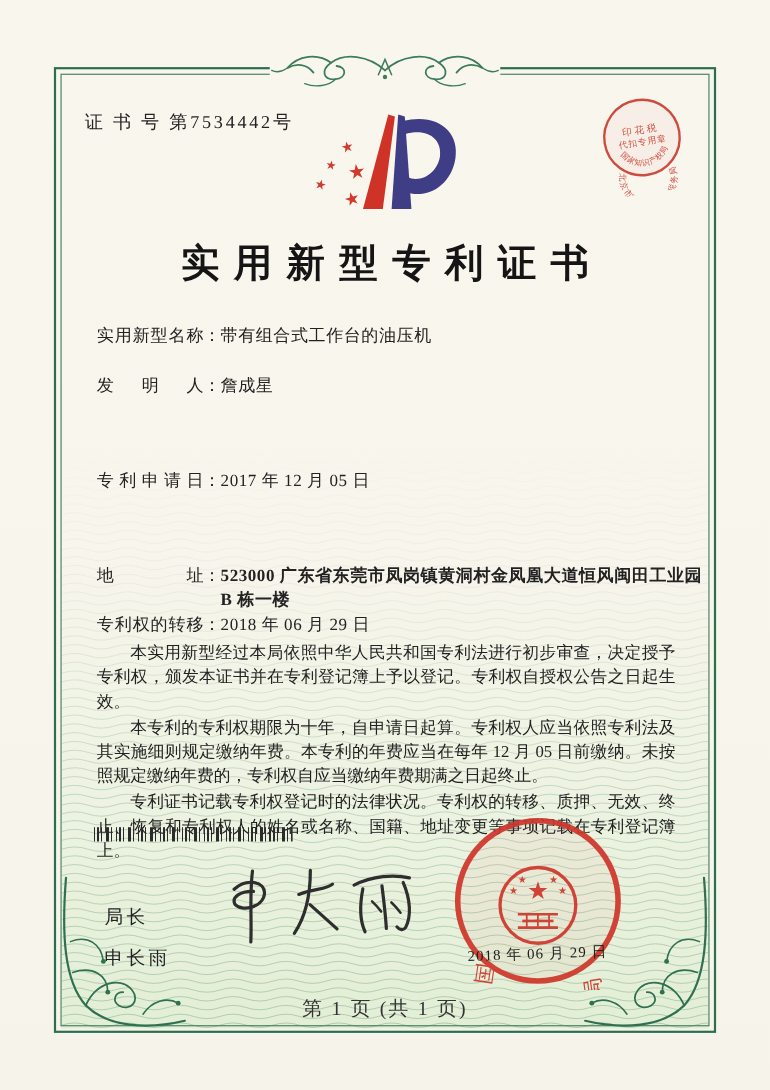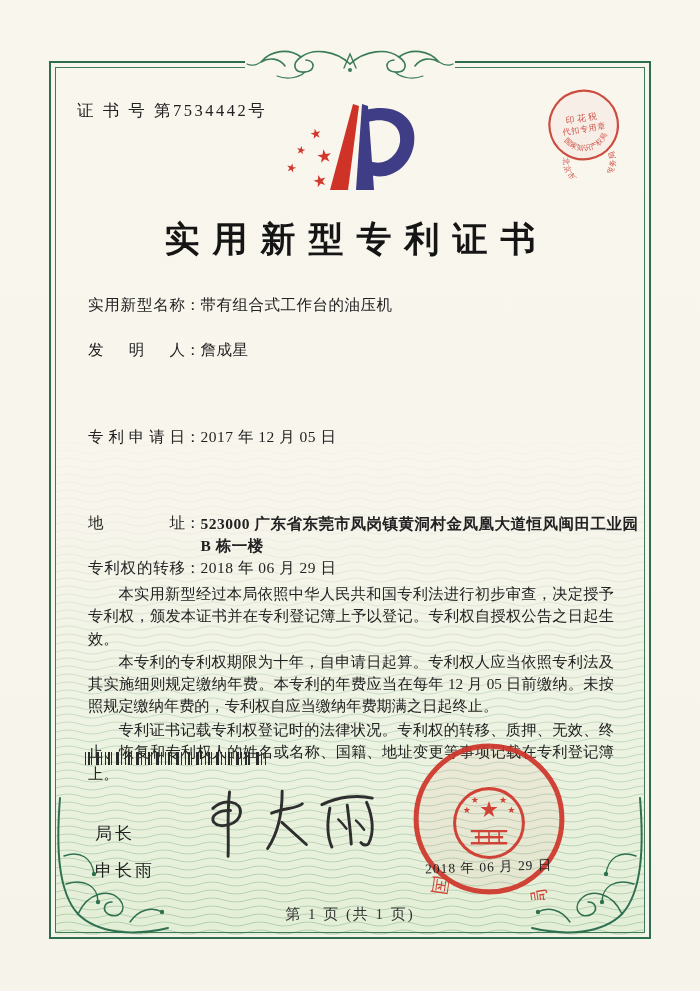--- a/index.html
+++ b/index.html
@@ -35,21 +35,21 @@
     background:repeating-linear-gradient(90deg,#2b2b2b 0 1.5px,transparent 1.5px 3px,
       #2b2b2b 3px 5px,transparent 5px 6.5px,#2b2b2b 6.5px 7.5px,transparent 7.5px 11px,
       #2b2b2b 11px 14px,transparent 14px 16px,#2b2b2b 16px 17px,transparent 17px 20px);}
   .director{position:absolute;left:95px;top:798px;font-size:17px;letter-spacing:3px;margin-top:24px;}
   .director div{margin-bottom:14px;}
   .signature{position:absolute;left:198px;top:778px;transform:rotate(-3deg);}
   .seal{position:absolute;left:408px;top:738px;opacity:.92;}
   .seal-date{position:absolute;left:425px;top:858px;width:150px;font-size:13.5px;
              letter-spacing:1px;transform:rotate(-2deg);color:#1d1d1d;}
   .footer{position:absolute;left:0;top:905px;width:700px;text-align:center;
-          font-size:15px;letter-spacing:2px;color:#333;}
+          font-size:18px;letter-spacing:2px;color:#333;}
   .tax-stamp{position:absolute;left:538px;top:74px;transform:rotate(-9deg);opacity:.9;}
   .ornament-top{position:absolute;left:245px;top:42px;}
   .corner{position:absolute;}
   .corner.bl{left:52px;top:792px;}
   .corner.br{left:528px;top:792px;transform:scaleX(-1);}
   .stamp-red{fill:#c93a2e;}
   .seal-red{fill:#cf352a;}
 </style>
 </head>
 <body>

